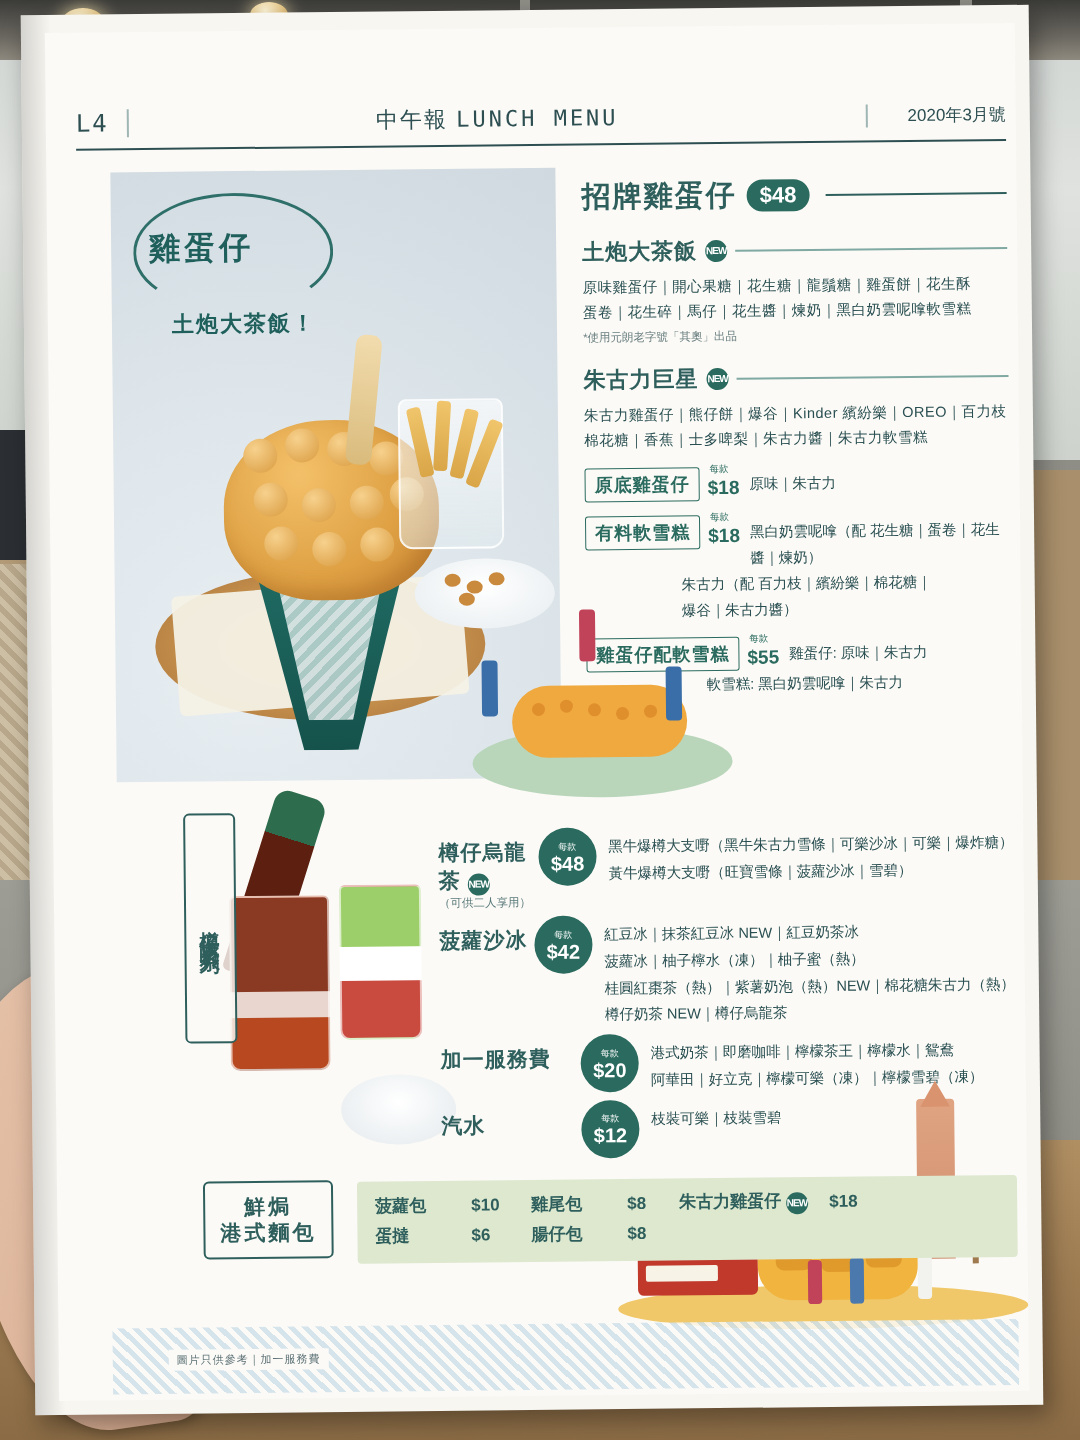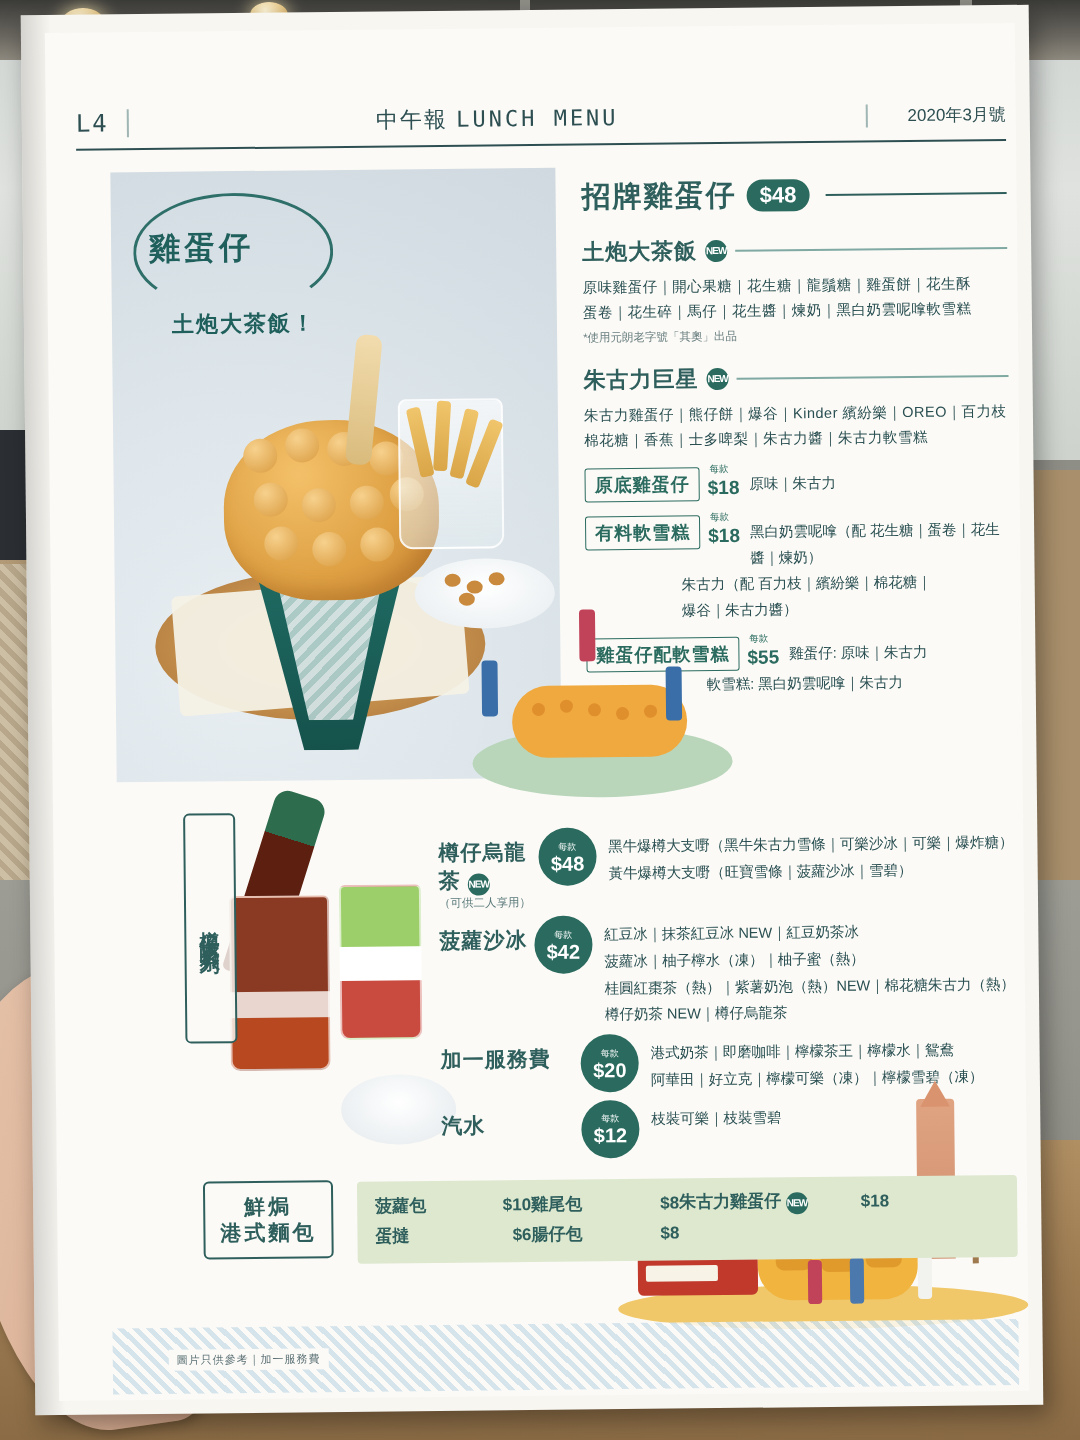--- a/index.html
+++ b/index.html
@@ -286,21 +286,21 @@
   .breadbox {
     position: absolute; left: 300px; top: 1152px; width: 660px; height: 82px;
     background: #dde8cf; border-radius: 4px;
   }
   .bread-grid {
     position: absolute; left: 18px; top: 12px; display: grid;
     grid-template-columns: 96px 60px 96px 52px 150px 60px;
     row-gap: 6px; align-items: center;
     font-size: 17px; font-weight: bold; color: #2f5f5c;
   }
-  .bread-grid .p { color: #2f5f5c; text-align: right; }
+  .bread-grid .p { color: #2f5f5c; }
   .breadlabel {
     position: absolute; left: 146px; top: 1150px; width: 130px; height: 78px;
     border: 2.5px solid #2f5f5c; border-radius: 6px;
     display: flex; flex-direction: column; align-items: center; justify-content: center;
     font-size: 21px; font-weight: bold; color: #2f5f5c; letter-spacing: 3px; line-height: 1.25;
     background: rgba(251,250,246,.9);
   }
 
   
   .illus2 { position: absolute; left: 560px; top: 1075px; width: 410px; height: 235px; }

